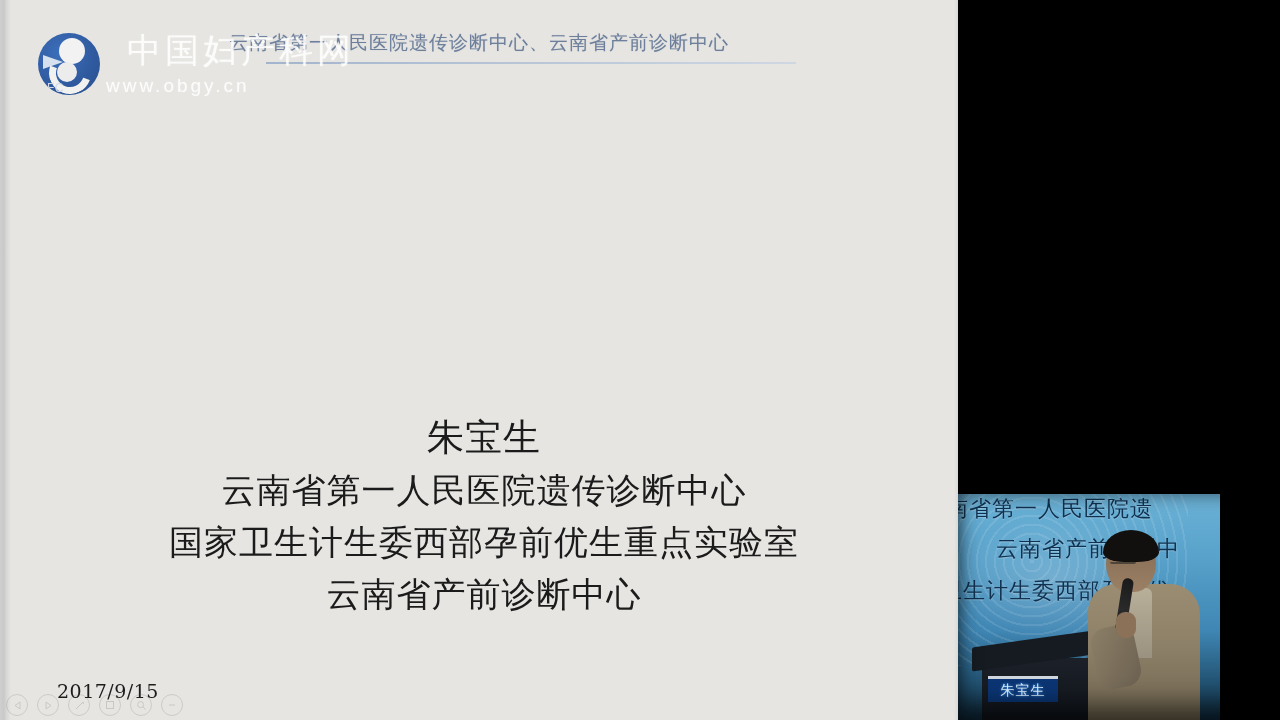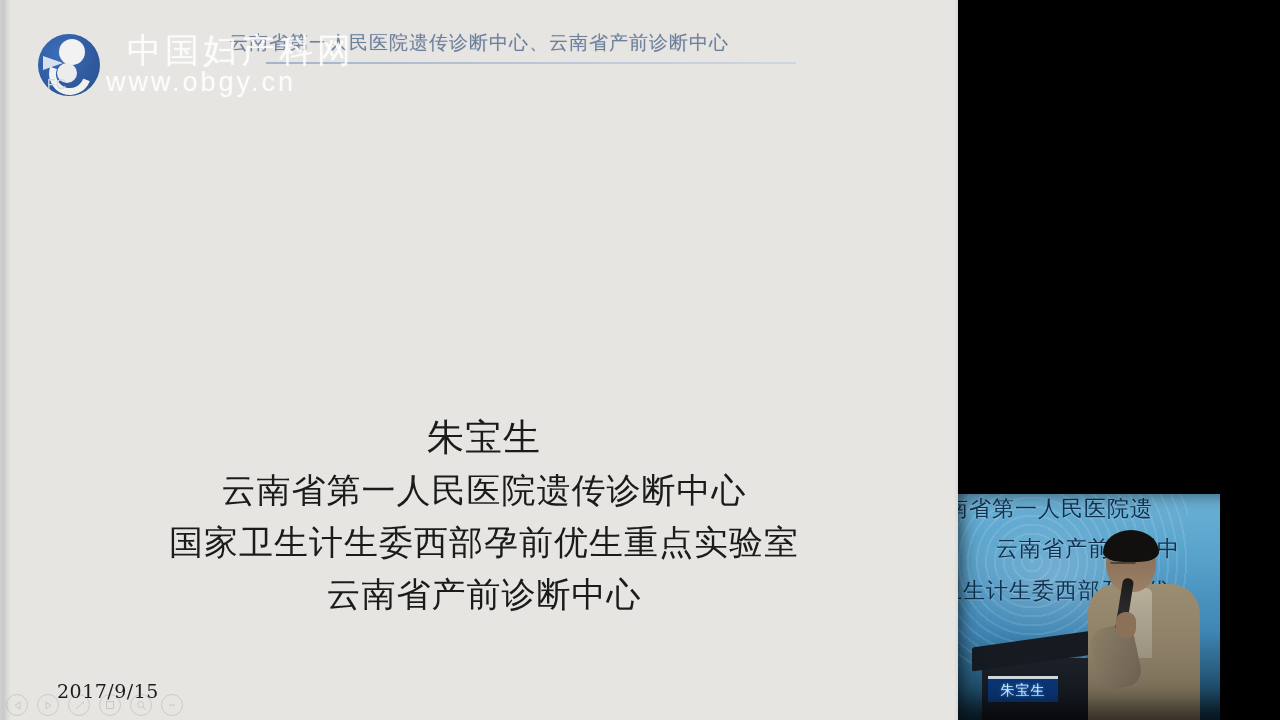--- a/index.html
+++ b/index.html
@@ -107,41 +107,41 @@
   }
   #wm-wing {
     left: 5px; top: 22px;
     width: 0; height: 0;
     border-left: 20px solid #e9eef6;
     border-top: 7px solid transparent;
     border-bottom: 7px solid transparent;
     opacity: .9;
   }
   #wm-letters {
-    left: 9px; top: 42px;
-    font-size: 14px; color: #cfd9ea; letter-spacing: .5px;
+    left: 9px; top: 48px;
+    font-size: 12px; color: #cfd9ea; letter-spacing: .5px;
   }
   #watermark-text {
     margin-left: 6px;
     line-height: 1.02;
   }
   #watermark-cn {
     font-family: "DejaVu Sans", "Liberation Sans", sans-serif;
     font-size: 34px;
     color: rgba(255,255,255,0.82);
     letter-spacing: 4px;
     text-shadow: 0 0 2px rgba(255,255,255,0.35);
     margin-left: 21px;
   }
   #watermark-url {
     font-family: "Liberation Sans", sans-serif;
-    font-size: 27px;
+    font-size: 19px;
     color: rgba(255,255,255,0.86);
     letter-spacing: 3px;
-    margin-top: 1px;
+    margin-top: 8px;
     text-shadow: 0 0 2px rgba(255,255,255,0.3);
   }
 
   
   #slide-title {
     position: absolute;
     left: 10px;
     top: 186px;
     width: 948px;
     text-align: center;

